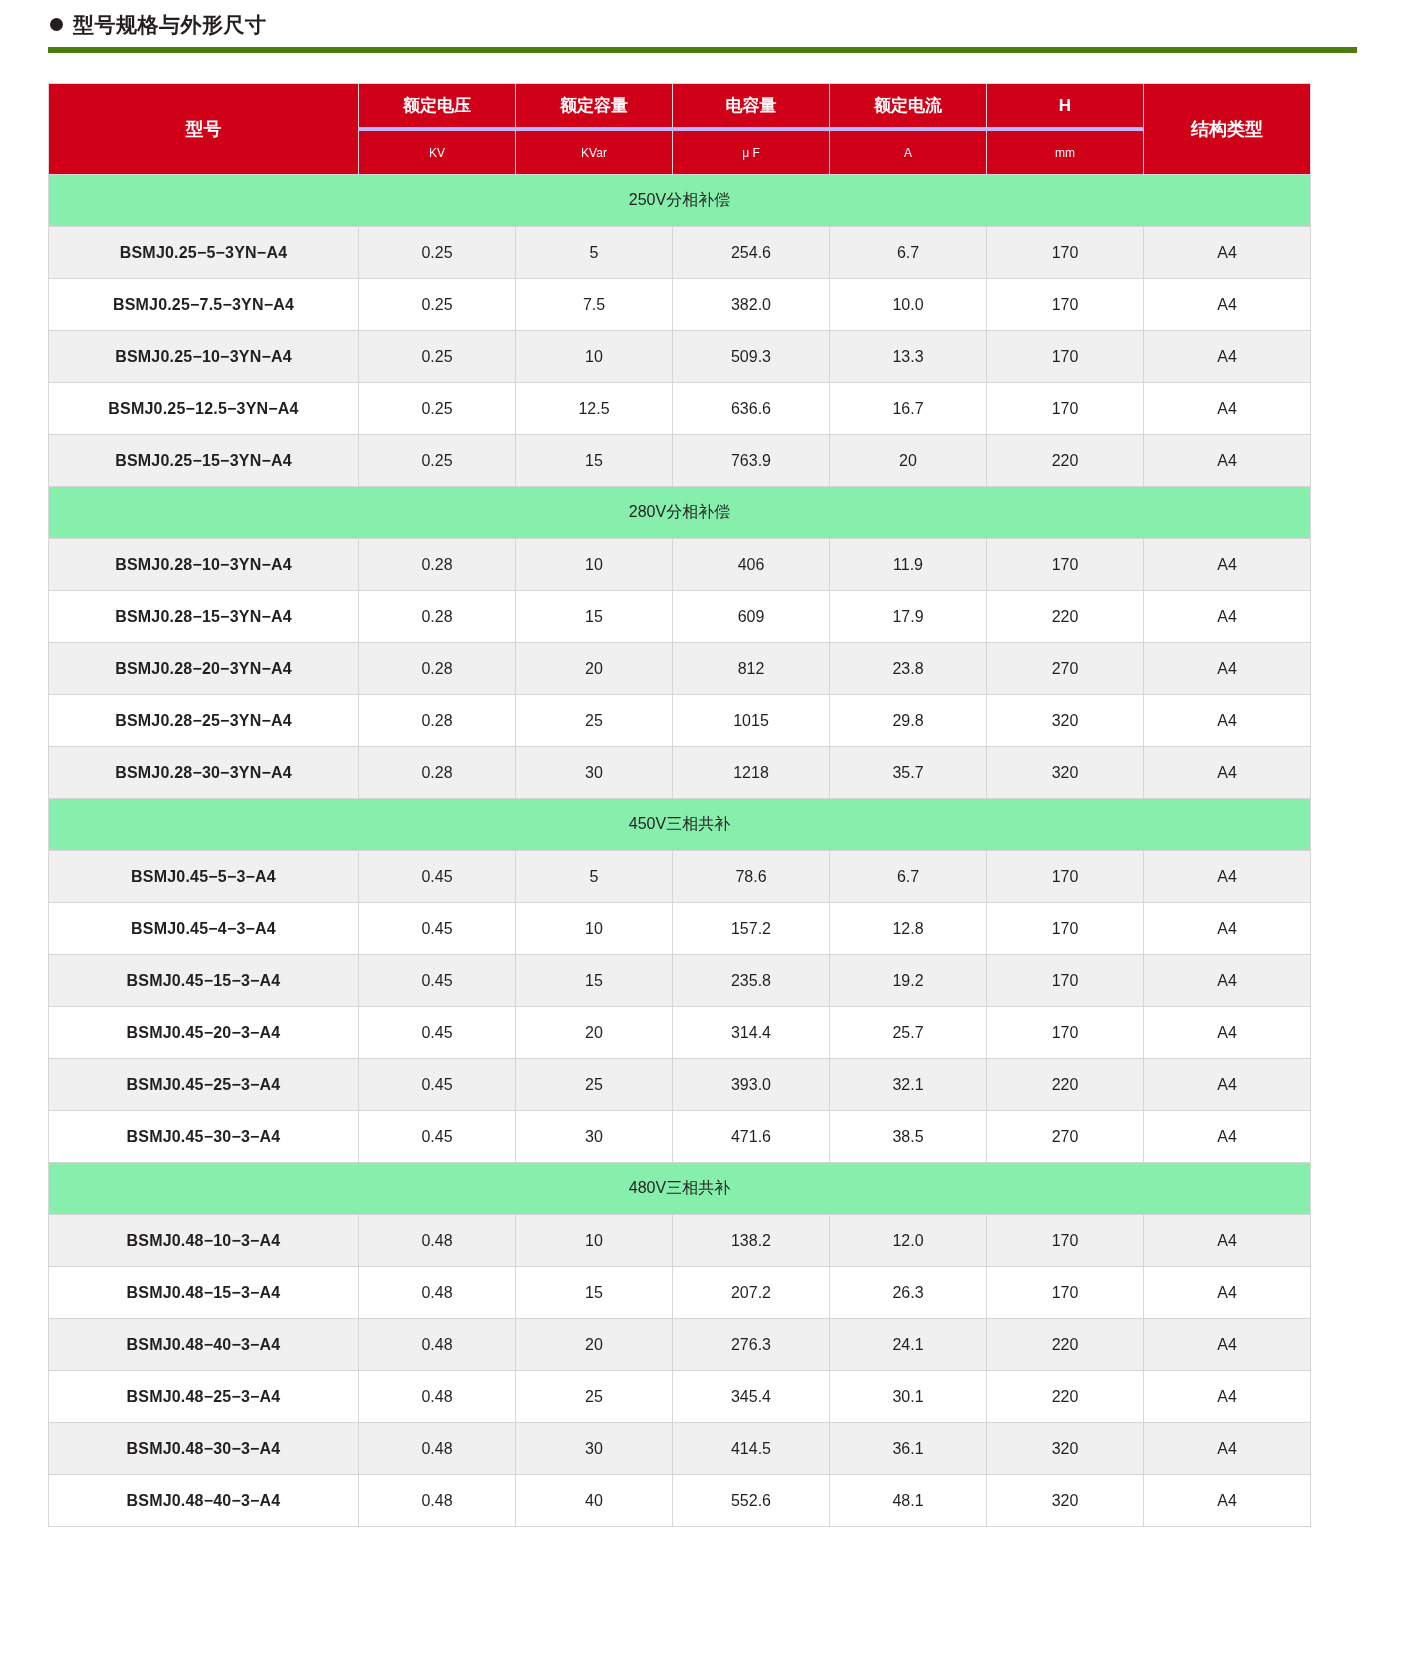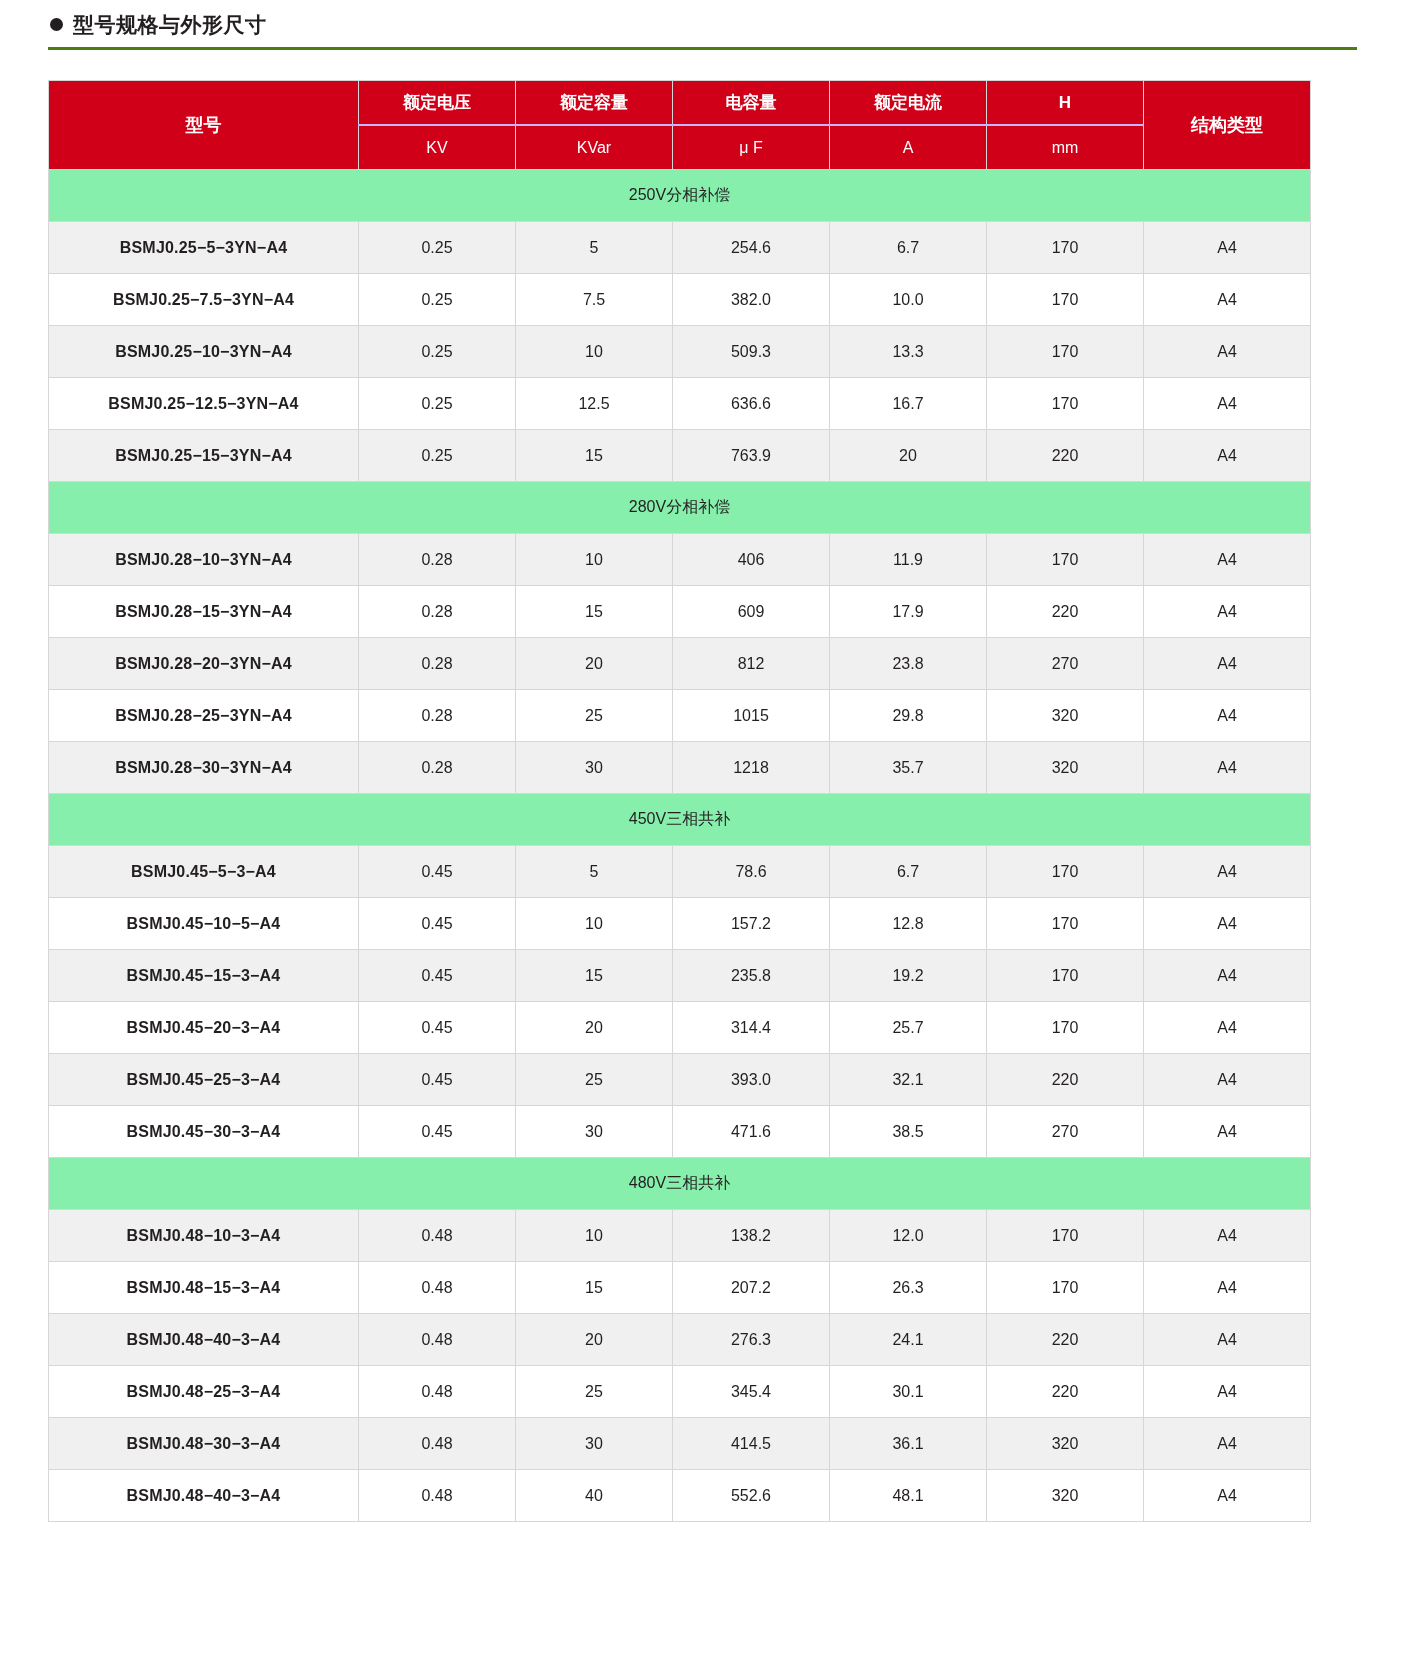--- a/index.html
+++ b/index.html
@@ -18,21 +18,21 @@
     width: 1405px;
     box-sizing: border-box;
     padding: 14px 48px 0 48px;
   }
   
   .section-head {
     display: flex;
     align-items: center;
     gap: 10px;
     padding: 0 0 12px 0;
-    border-bottom: 3px solid #4d7c0f;
+    border-bottom: 6px solid #4d7c0f;
     margin-bottom: 30px;
   }
   .bullet {
     width: 13px;
     height: 13px;
     border-radius: 50%;
     background: #231f20;
     display: inline-block;
     flex: none;
     margin-left: 2px;
@@ -67,22 +67,22 @@
     background: #d00018;
     color: #ffffff;
     border-color: #d00018;
     font-weight: bold;
     font-size: 17px;
     height: 43px;
     padding: 0 4px;
   }
   thead th.unit {
     font-weight: normal;
-    font-size: 16px;
-    border-top: 2px solid #c4b5fd;
+    font-size: 12px;
+    border-top: 4px solid #c4b5fd;
   }
   thead th.rowspan2 {
     font-size: 18px;
   }
   tbody td {
     height: 51px;
     padding: 0 6px;
     font-size: 16px;
     color: #231f20;
   }
@@ -243,21 +243,21 @@
         <tr class="odd">
           <td class="model">BSMJ0.45−5−3−A4</td>
           <td>0.45</td>
           <td>5</td>
           <td>78.6</td>
           <td>6.7</td>
           <td>170</td>
           <td>A4</td>
         </tr>
         <tr class="even">
-          <td class="model">BSMJ0.45−10−5−A4</td>
+          <td class="model">BSMJ0.45−4−3−A4</td>
           <td>0.45</td>
           <td>10</td>
           <td>157.2</td>
           <td>12.8</td>
           <td>170</td>
           <td>A4</td>
         </tr>
         <tr class="odd">
           <td class="model">BSMJ0.45−15−3−A4</td>
           <td>0.45</td>

